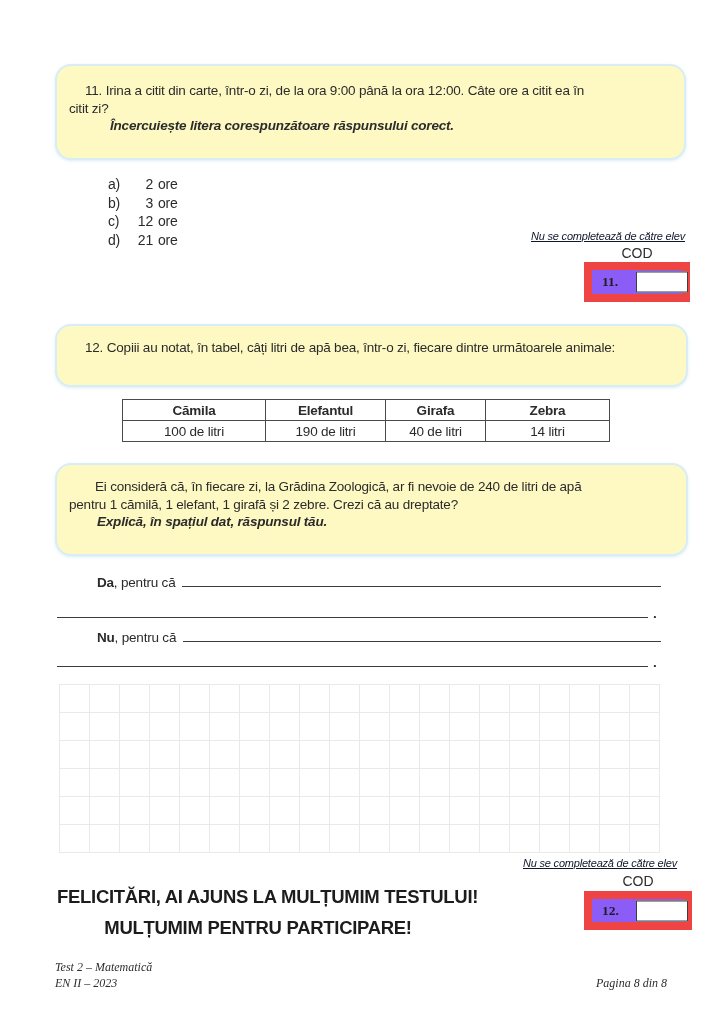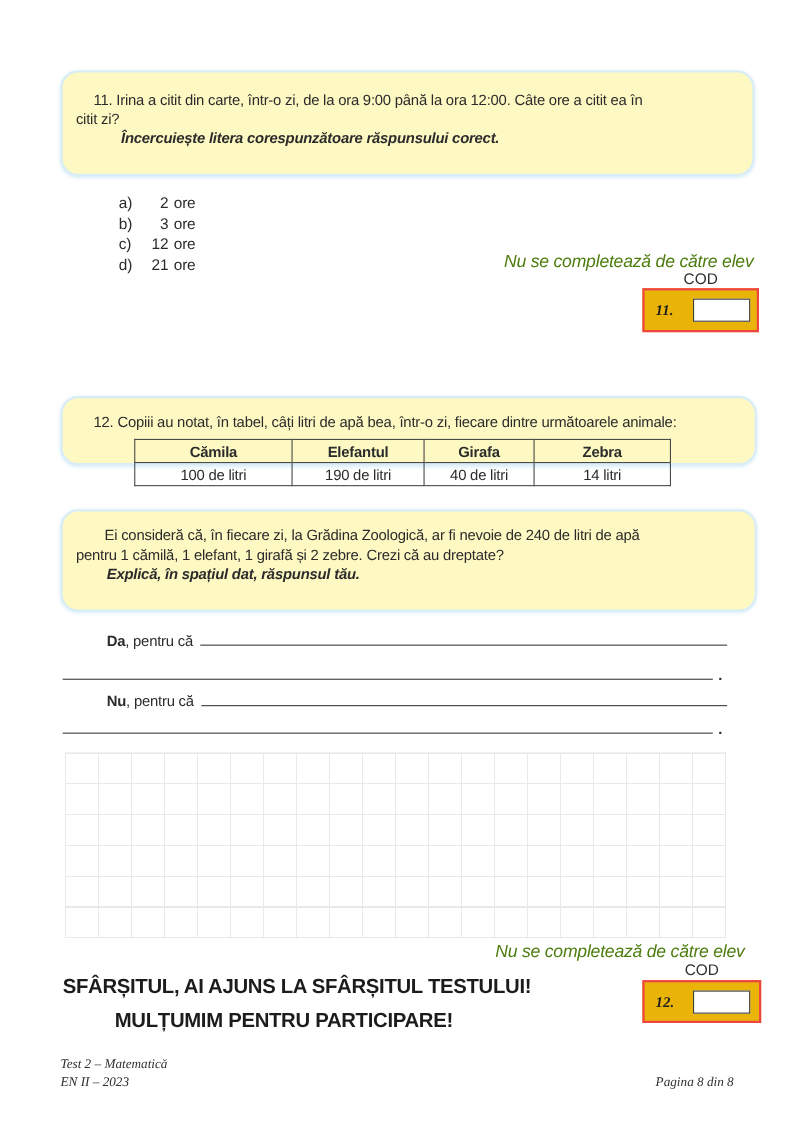--- a/index.html
+++ b/index.html
@@ -32,37 +32,37 @@
     font-style:italic;
   }
   
   .opt-row{display:flex;align-items:baseline;height:18.5px;font-size:14px;letter-spacing:-0.2px;}
   .opt-letter{width:21px;}
   .opt-num{width:24px;text-align:right;margin-right:5px;}
   
   .note{
     position:absolute;
     font-style:italic;
-    font-size:16px;
-    letter-spacing:-0.2px;
-    color:#4d7c0f;
-    white-space:nowrap;
+    font-size:11px;
+    letter-spacing:-0.2px;
+    color:#0f172a;
+    white-space:nowrap;
+    text-decoration:underline;
   }
   .cod-label{
     position:absolute;
     font-size:14px;
     text-align:center;
     color:#2e2e2e;
   }
   .cod-box{
     position:absolute;
-    border:2px solid #ef4444;
-    background:#eab308;
+    border:8px solid #ef4444;
+    background:#8b5cf6;
     box-sizing:border-box;
-    font-style:italic;
   }
   .cod-num{
     position:absolute;
     left:10px;top:50%;
     transform:translateY(-50%);
     font-family:"Liberation Serif",serif;
     font-weight:bold;
     font-size:13.5px;
     color:#1e1e1e;
   }
@@ -181,21 +181,21 @@
     </div>
   </div>
 
   <div class="note" style="top:230px;right:40px;">Nu se completează de către elev</div>
   <div class="cod-label" style="left:584px;top:245px;width:106px;">COD</div>
   <div class="cod-box" style="left:584px;top:262px;width:106px;height:40px;">
     <span class="cod-num">11.</span>
     <span class="cod-input"></span>
   </div>
 
-  <div class="soft-box" style="left:55px;top:324px;width:633px;height:63px;padding:13px 12px 0 12px;margin-top:36px;">
+  <div class="soft-box" style="left:55px;top:324px;width:633px;height:63px;padding:13px 12px 0 12px;">
     <div class="qtext" style="text-indent:16px;">12. Copiii au notat, în tabel, câți litri de apă bea, într-o zi, fiecare dintre următoarele animale:</div>
   </div>
 
   <table class="animals" style="left:122px;top:399px;width:487px;">
     <colgroup>
         <col style="width:143px">
         <col style="width:120px">
         <col style="width:100px">
         <col style="width:124px">
       </colgroup>
@@ -243,21 +243,21 @@
 
   <div class="work-grid"></div>
 
   <div class="note" style="top:857px;right:48px;">Nu se completează de către elev</div>
   <div class="cod-label" style="left:584px;top:873px;width:108px;">COD</div>
   <div class="cod-box" style="left:584px;top:891px;width:108px;height:39px;">
     <span class="cod-num">12.</span>
     <span class="cod-input"></span>
   </div>
 
-  <div class="closing" style="left:57px;top:886px;">SFÂRȘITUL, AI AJUNS LA SFÂRȘITUL TESTULUI!</div>
+  <div class="closing" style="left:57px;top:886px;">FELICITĂRI, AI AJUNS LA MULȚUMIM TESTULUI!</div>
   <div class="closing" style="left:57px;top:917px;width:402px;text-align:center;">MULȚUMIM PENTRU PARTICIPARE!</div>
 
   <div class="footer" style="left:55px;top:960px;">
     <div>Test 2 – Matematică</div>
     <div>EN II – 2023</div>
   </div>
   <div class="footer" style="right:58px;top:976px;">Pagina 8 din 8</div>
 
 </div>
 

